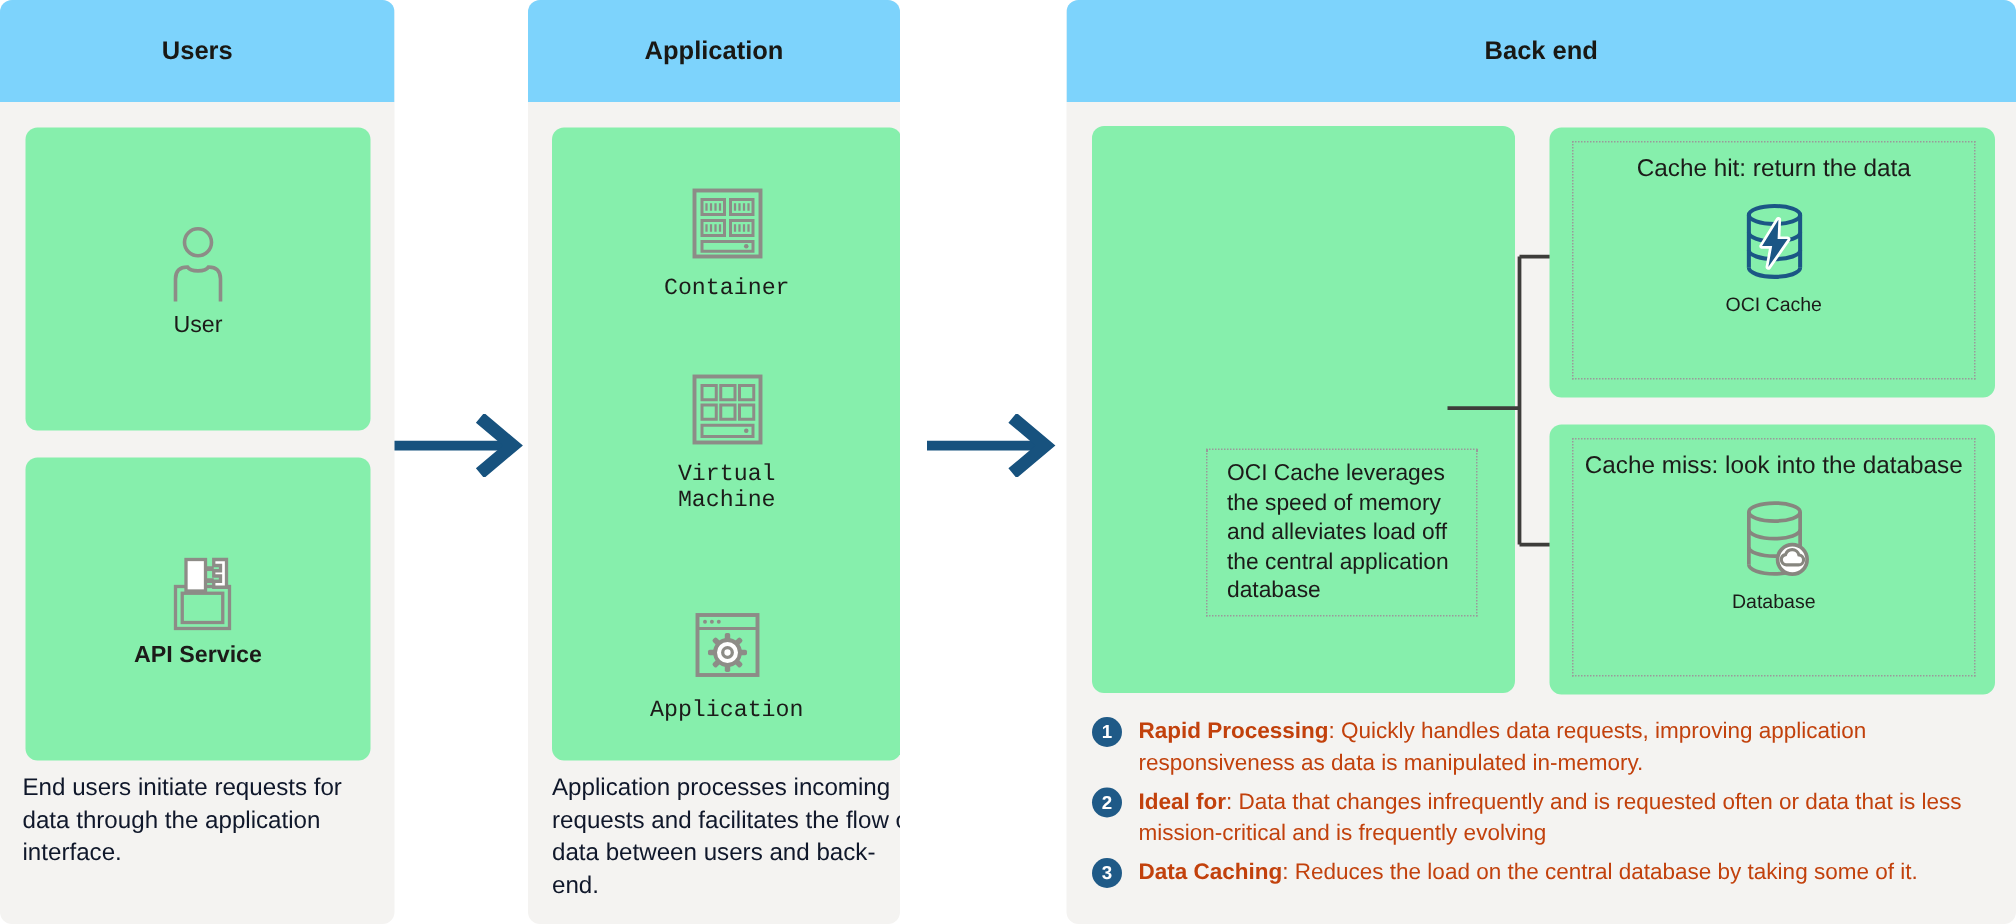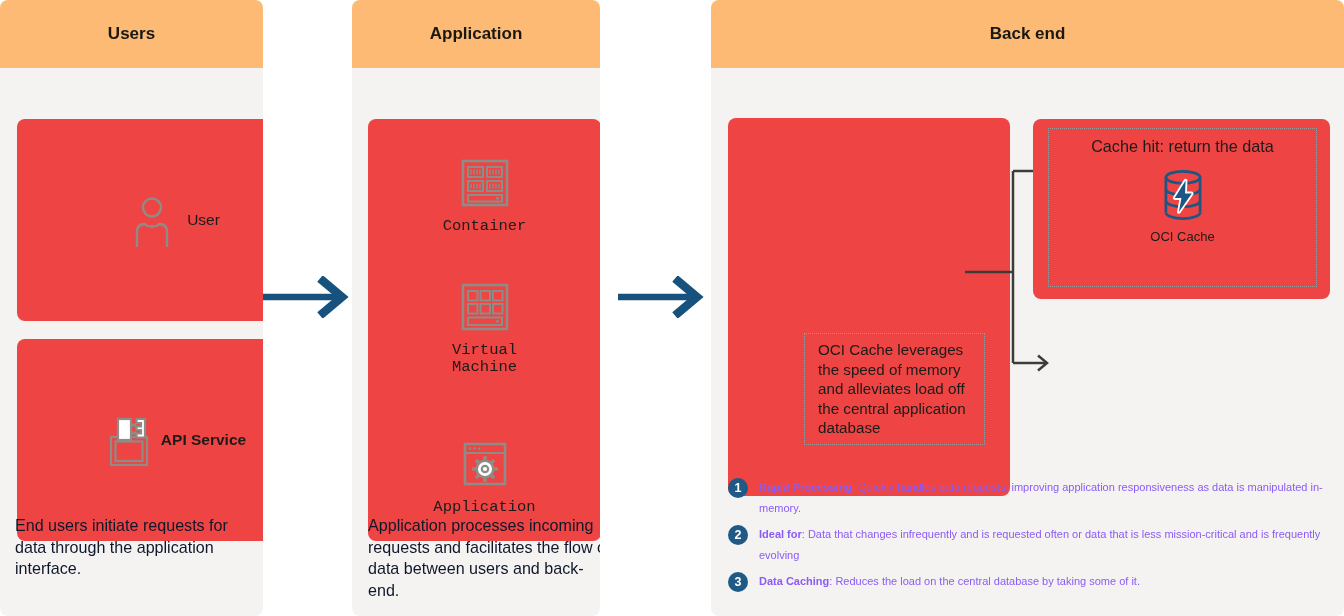--- a/index.html
+++ b/index.html
@@ -4,25 +4,25 @@
 <style>
   html,body { margin:0; padding:0; background:#ffffff; }
   .canvas {
     position:relative; width:1344px; height:616px; background:#ffffff;
     font-family:"Liberation Sans", sans-serif; color:#1c1b19; overflow:hidden;
   }
   .col { position:absolute; top:0; height:616px; background:#f4f3f1; border-radius:8px; overflow:hidden; }
   .col-users { left:0; width:263px; }
   .col-app   { left:352px; width:248px; }
   .col-back  { left:711px; width:633px; }
-  .col-header { height:68px; background:#fdba74; display:flex; align-items:center; justify-content:center; }
+  .col-header { height:68px; background:#7dd3fc; display:flex; align-items:center; justify-content:center; }
   .col-header h2 { margin:0; font-size:17px; font-weight:700; color:#191814; }
 
-  .card { position:absolute; background:#ef4444; border-radius:8px;margin-top:34px; }
-  .icon-card { display:flex; flex-direction:row; align-items:center; justify-content:center; gap:7px;padding-left:40px; }
+  .card { position:absolute; background:#86efac; border-radius:8px; }
+  .icon-card { display:flex; flex-direction:column; align-items:center; justify-content:center; gap:7px; }
   .icon-label { font-size:15.5px; line-height:16.5px; text-align:center; color:#1c1b19; }
   .label-narrow { max-width:88px; }
   .caption { position:absolute; font-size:16.1px; line-height:21.5px; color:#0f172a; }
 
   .icon-group { position:absolute; left:0; width:100%; display:flex; flex-direction:column; align-items:center; gap:7px;font-family:Liberation Mono, monospace; }
 
   .flow-arrow { position:absolute; top:276px; width:90px; height:42px; }
 
   .note-box {
     position:absolute; left:76px; top:215px; width:181px; height:112px; box-sizing:border-box;
@@ -39,21 +39,21 @@
   .branch-icon  { margin-top:11px; }
   .branch-label { margin-top:4px; font-size:13px; color:#1c1b19; }
 
   .list { position:absolute; left:17px; top:477px; width:600px; }
   .list-row { display:flex; margin-bottom:5px; }
   .badge {
     flex:0 0 20px; width:20px; height:20px; border-radius:50%; background:#1f5a87;
     color:#ffffff; font-size:12.5px; font-weight:700;
     display:flex; align-items:center; justify-content:center; margin-top:1px;
   }
-  .list-text { margin-left:11px; width:568px; font-size:11px; line-height:21px; color:#8b5cf6; }
+  .list-text { margin-left:11px; width:568px; font-size:15px; line-height:21px; color:#c2410c; }
   .list-text .lead { font-weight:700; }
 
   svg { display:block; }
 </style>
 </head>
 <body>
 
 <div class="canvas">
 
   <section class="col col-users">
@@ -234,20 +234,39 @@
               <path d="M11.5,21.3 c0,3.2 7.4,5.8 16.5,5.8 s16.5,-2.6 16.5,-5.8"></path>
               <path d="M11.5,32.6 c0,3.2 7.4,5.8 16.5,5.8 s16.5,-2.6 16.5,-5.8"></path>
             </g>
             <path d="M30.5,13 L20,30 L26.5,30 L24,43.5 L36.5,25.5 L30,25.5 Z" fill="#1b5685" stroke="#ffffff" stroke-width="3.5" paint-order="stroke" stroke-linejoin="round"></path>
           </svg>
         </span>
         <span class="branch-label">OCI Cache</span>
       </div>
     </div>
 
+    <div class="card" style="left:322px; top:283px; width:297px; height:180px;">
+      <div class="dotted-panel">
+        <div class="branch-title">Cache miss: look into the database</div>
+        <span class="branch-icon">
+          <svg width="58" height="58" viewBox="0 0 56 56">
+            <g fill="none" stroke="#87867f" stroke-width="2.4">
+              <ellipse cx="28" cy="10" rx="16.5" ry="5.8"></ellipse>
+              <path d="M11.5,10 V44 M44.5,10 V44"></path>
+              <path d="M11.5,44 c0,3.2 7.4,5.8 16.5,5.8 s16.5,-2.6 16.5,-5.8"></path>
+              <path d="M11.5,21.3 c0,3.2 7.4,5.8 16.5,5.8 s16.5,-2.6 16.5,-5.8"></path>
+              <path d="M11.5,32.6 c0,3.2 7.4,5.8 16.5,5.8 s16.5,-2.6 16.5,-5.8"></path>
+            </g>
+            <circle cx="39.5" cy="40.5" r="9.5" fill="#ffffff" stroke="#87867f" stroke-width="2.4"></circle>
+            <path d="M35.5,44 h8 c1.8,0 3.2,-1.5 3.2,-3.2 c0,-1.7 -1.3,-3 -3,-3.2 c-0.4,-2 -2.2,-3.4 -4.3,-3.4 c-2,0 -3.7,1.3 -4.3,3.2 c-1.5,0.3 -2.7,1.6 -2.7,3.2 c0,1.8 1.4,3.4 3.1,3.4 z" fill="#ffffff" stroke="#87867f" stroke-width="2"></path>
+          </svg>
+        </span>
+        <span class="branch-label">Database</span>
+      </div>
+    </div>
 
     <div class="list">
       <div class="list-row">
         <span class="badge">1</span>
         <span class="list-text"><span class="lead">Rapid Processing</span><span>: Quickly handles data requests, improving application responsiveness as data is manipulated in-memory.</span></span>
       </div>
       <div class="list-row">
         <span class="badge">2</span>
         <span class="list-text"><span class="lead">Ideal for</span><span>: Data that changes infrequently and is requested often or data that is less mission-critical and is frequently evolving</span></span>
       </div>

